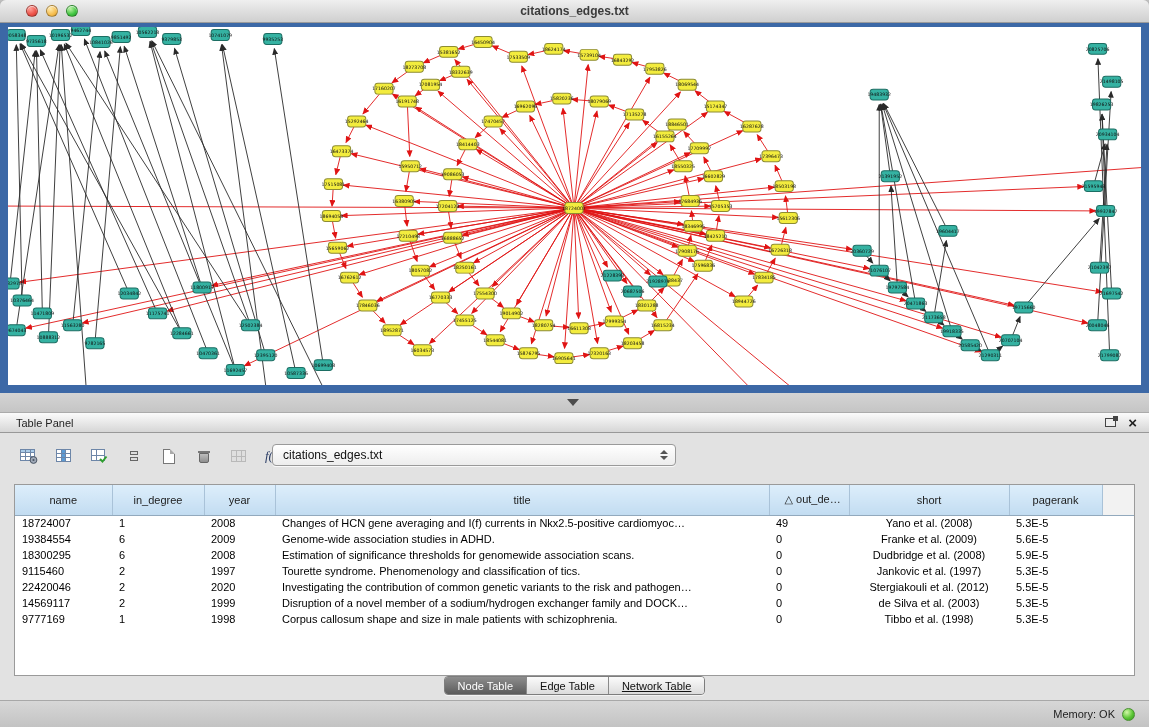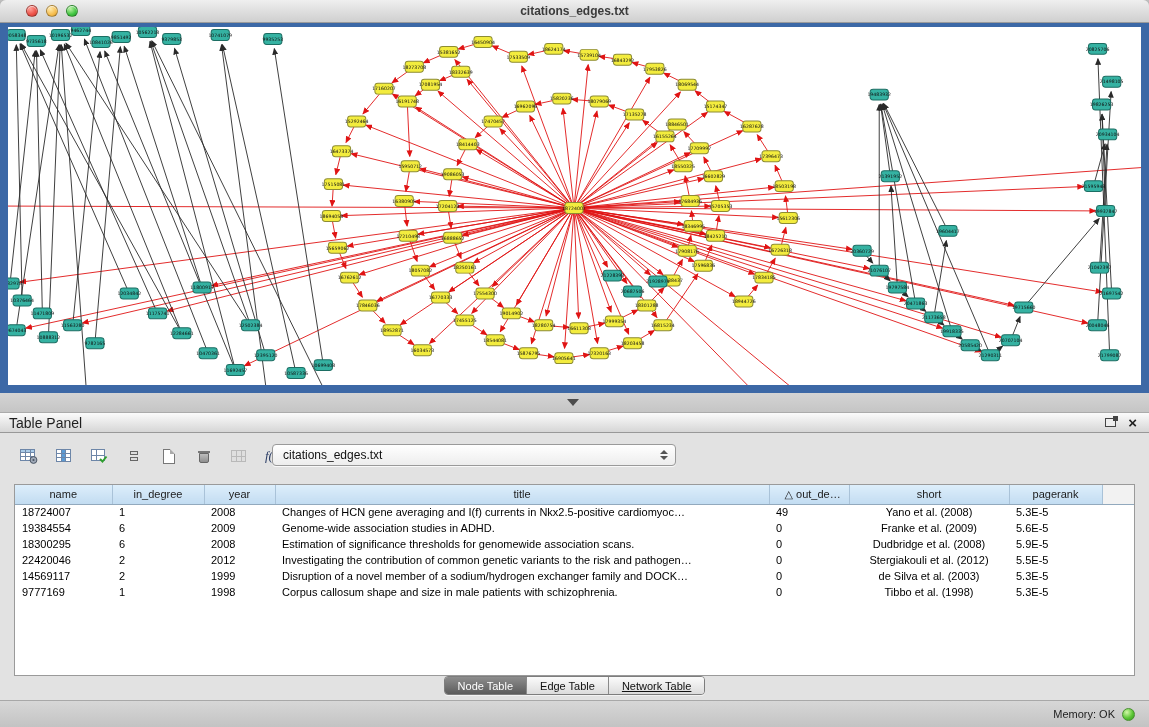--- a/index.html
+++ b/index.html
@@ -34,21 +34,21 @@
     background:linear-gradient(#d4d4d4,#c5c5c5); }
   .split-handle { position:absolute; left:567px; top:6px; width:0; height:0;
     border-left:6px solid transparent; border-right:6px solid transparent;
     border-top:7px solid #4c4c4c; }
 
   
   .panel-header { position:absolute; top:412px; left:0; right:0; height:21px;
     background:linear-gradient(#fbfbfb,#d6d6d6);
     border-top:1px solid #ababab; border-bottom:1px solid #989898;
     display:flex; align-items:center; }
-  .panel-title { margin-left:9px; font-size:14px; color:#1f1f1f; }
+  .panel-title { margin-left:16px; font-size:11px; color:#1f1f1f; }
   .panel-hdr-icons { margin-left:auto; display:flex; align-items:center; gap:12px; margin-right:12px; }
   .float-ic { width:11px; height:9px; border:1px solid #444; position:relative; background:#eee; }
   .float-ic::after { content:""; position:absolute; right:-3px; top:-3px; width:5px; height:5px;
     background:#444; }
   .close-ic { font-size:15px; font-weight:bold; color:#222; line-height:10px; cursor:default; }
 
   
   .panel-body { position:absolute; top:433px; left:0; right:0; bottom:27px; background:#e2e2e2; }
   .toolbar { position:absolute; top:9px; left:16px; height:28px; display:flex; align-items:center; gap:9px; }
   .tool-btn { width:26px; height:24px; display:flex; align-items:center; justify-content:center; }
@@ -70,21 +70,21 @@
   .combo-arrows { margin-left:auto; margin-right:7px; display:flex; flex-direction:column; gap:2px; }
   .arr-up { width:0; height:0; border-left:4px solid transparent; border-right:4px solid transparent;
     border-bottom:4px solid #555; }
   .arr-dn { width:0; height:0; border-left:4px solid transparent; border-right:4px solid transparent;
     border-top:4px solid #555; }
 
   
   .table-wrap { position:absolute; top:51px; left:14px; width:1121px; height:192px;
     background:#fff; border:1px solid #9a9a9a; overflow:hidden; }
   table.data { border-collapse:collapse; table-layout:fixed; width:1120px; font-size:11px; }
-  table.data th { height:19px; background:linear-gradient(#ddeefb,#c2dcf1);
+  table.data th { height:30px; background:linear-gradient(#ddeefb,#c2dcf1);
     border-right:1px solid #a9c2d8; border-bottom:1px solid #92a9bd;
     font-weight:normal; color:#1c1c1c; text-align:center; padding:0 15px;
     white-space:nowrap; overflow:hidden; }
   table.data th.filler { background:#f2f2f2; border-right:none; }
   table.data td { height:16px; padding:0 7px; white-space:nowrap; overflow:hidden; color:#000; }
   table.data td.center { text-align:center; }
 
   
   .tabs-band { position:absolute; top:676px; left:0; right:0; display:flex; justify-content:center; }
   .tabgroup { display:flex; border:1px solid #7d7d7d; border-radius:4px; overflow:hidden;
@@ -962,23 +962,33 @@
             <td>18300295</td>
             <td>6</td>
             <td>2008</td>
             <td>Estimation of significance thresholds for genomewide association scans.</td>
             <td>0</td>
             <td class="center">Dudbridge et al. (2008)</td>
             <td>5.9E-5</td>
             <td></td>
           </tr>
           <tr>
+            <td>9115460</td>
+            <td>2</td>
+            <td>1997</td>
+            <td>Tourette syndrome. Phenomenology and classification of tics.</td>
+            <td>0</td>
+            <td class="center">Jankovic et al. (1997)</td>
+            <td>5.3E-5</td>
+            <td></td>
+          </tr>
+          <tr>
             <td>22420046</td>
             <td>2</td>
-            <td>2012</td>
+            <td>2020</td>
             <td>Investigating the contribution of common genetic variants to the risk and pathogen…</td>
             <td>0</td>
             <td class="center">Stergiakouli et al. (2012)</td>
             <td>5.5E-5</td>
             <td></td>
           </tr>
           <tr>
             <td>14569117</td>
             <td>2</td>
             <td>1999</td>

